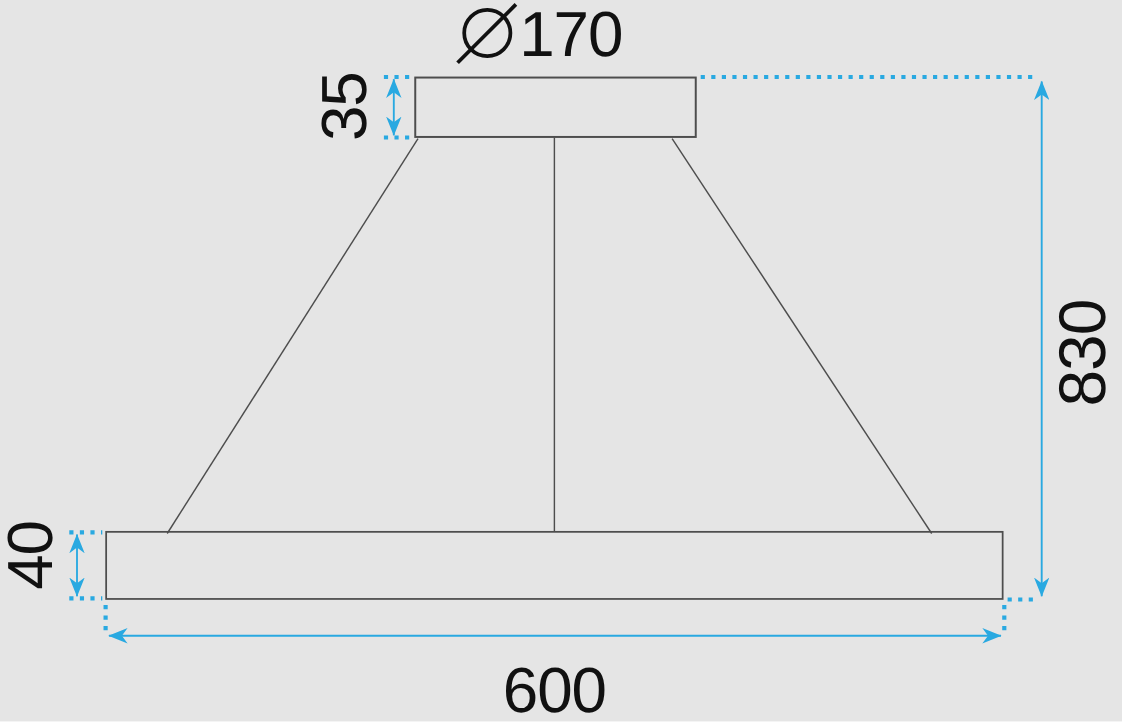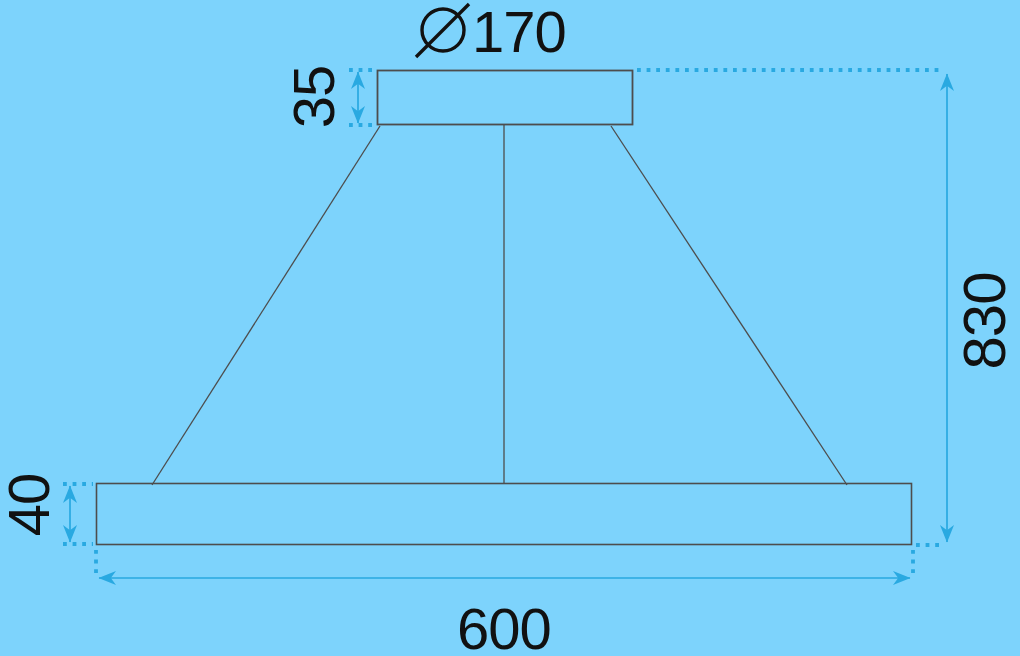--- a/index.html
+++ b/index.html
@@ -8,21 +8,21 @@
     background: #ffffff;
     width: 1020px;
     height: 656px;
     overflow: hidden;
     font-family: "Liberation Sans", "DejaVu Sans", sans-serif;
   }
   #stage {
     position: relative;
     width: 1020px;
     height: 656px;
-    background: #7dd3fc;
+    background: #e5e5e5;
   }
   svg { display: block; }
   .outline { stroke: #4d4d4d; fill: none; }
   .wire { stroke: #4d4d4d; stroke-width: 1.3; fill: none; }
   .dim-solid { stroke: #29a9e1; stroke-width: 1.7; fill: none; }
   .dim-dotted {
     stroke: #29a9e1;
     stroke-width: 3.8;
     stroke-dasharray: 3.8 5.8;
     stroke-linecap: butt;

